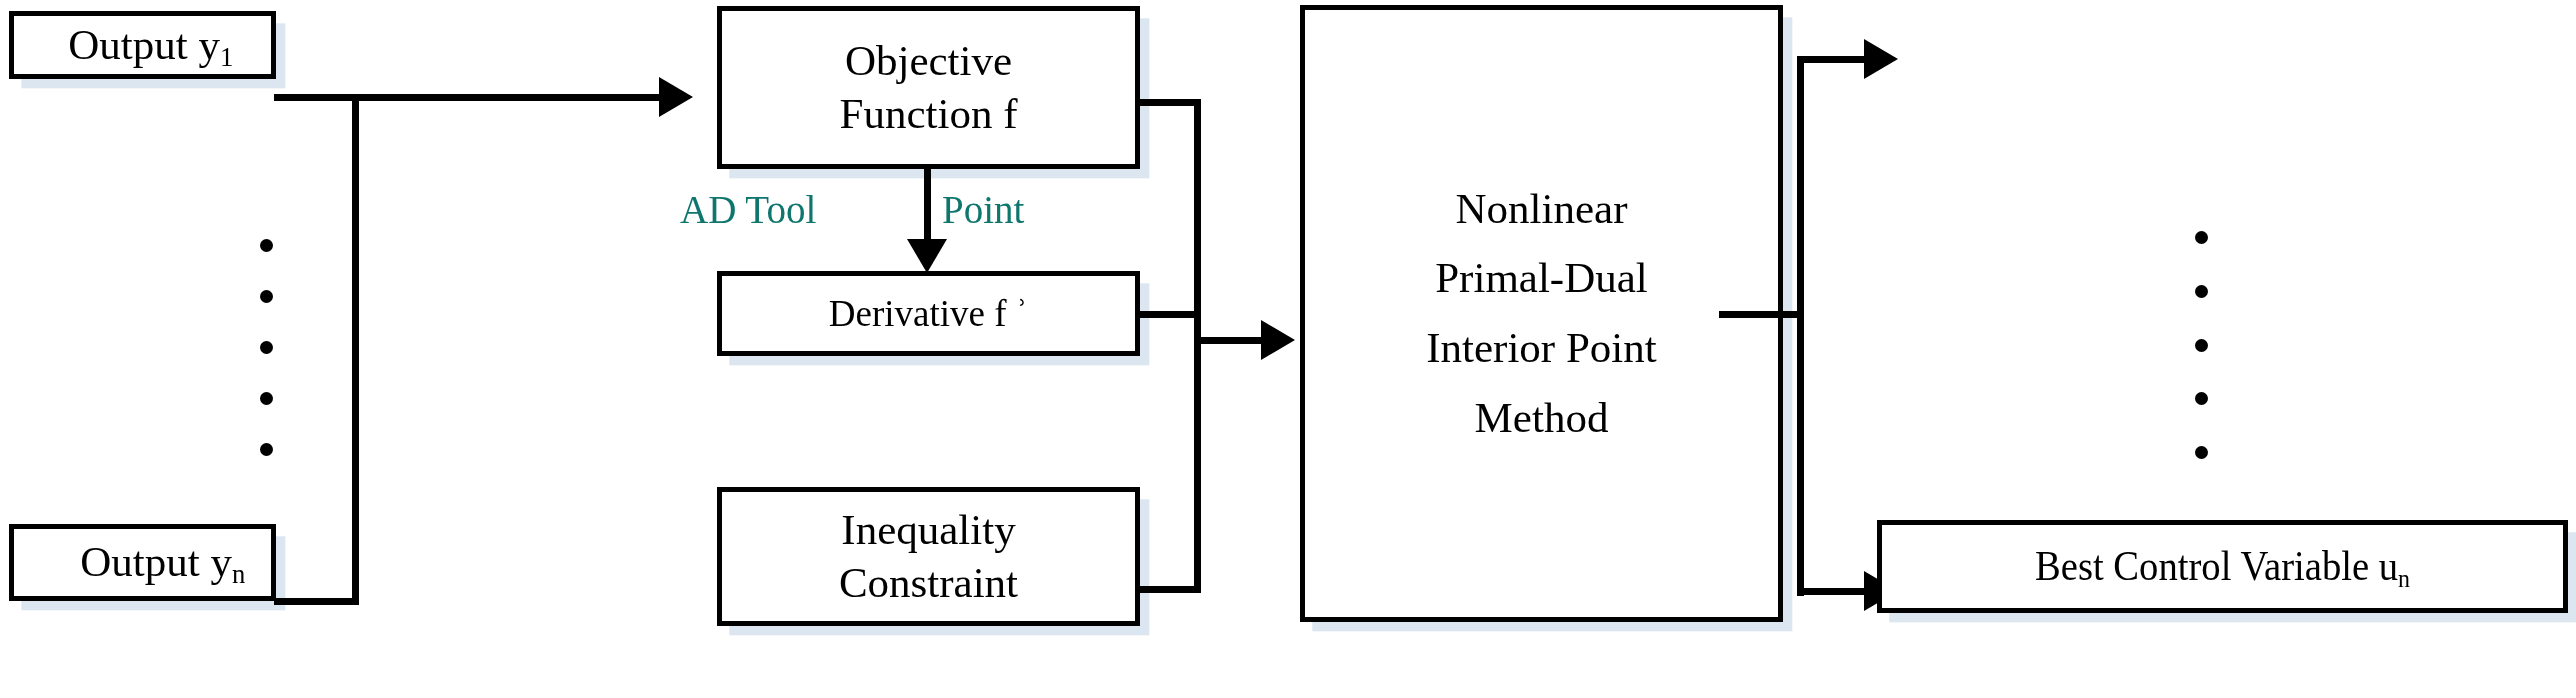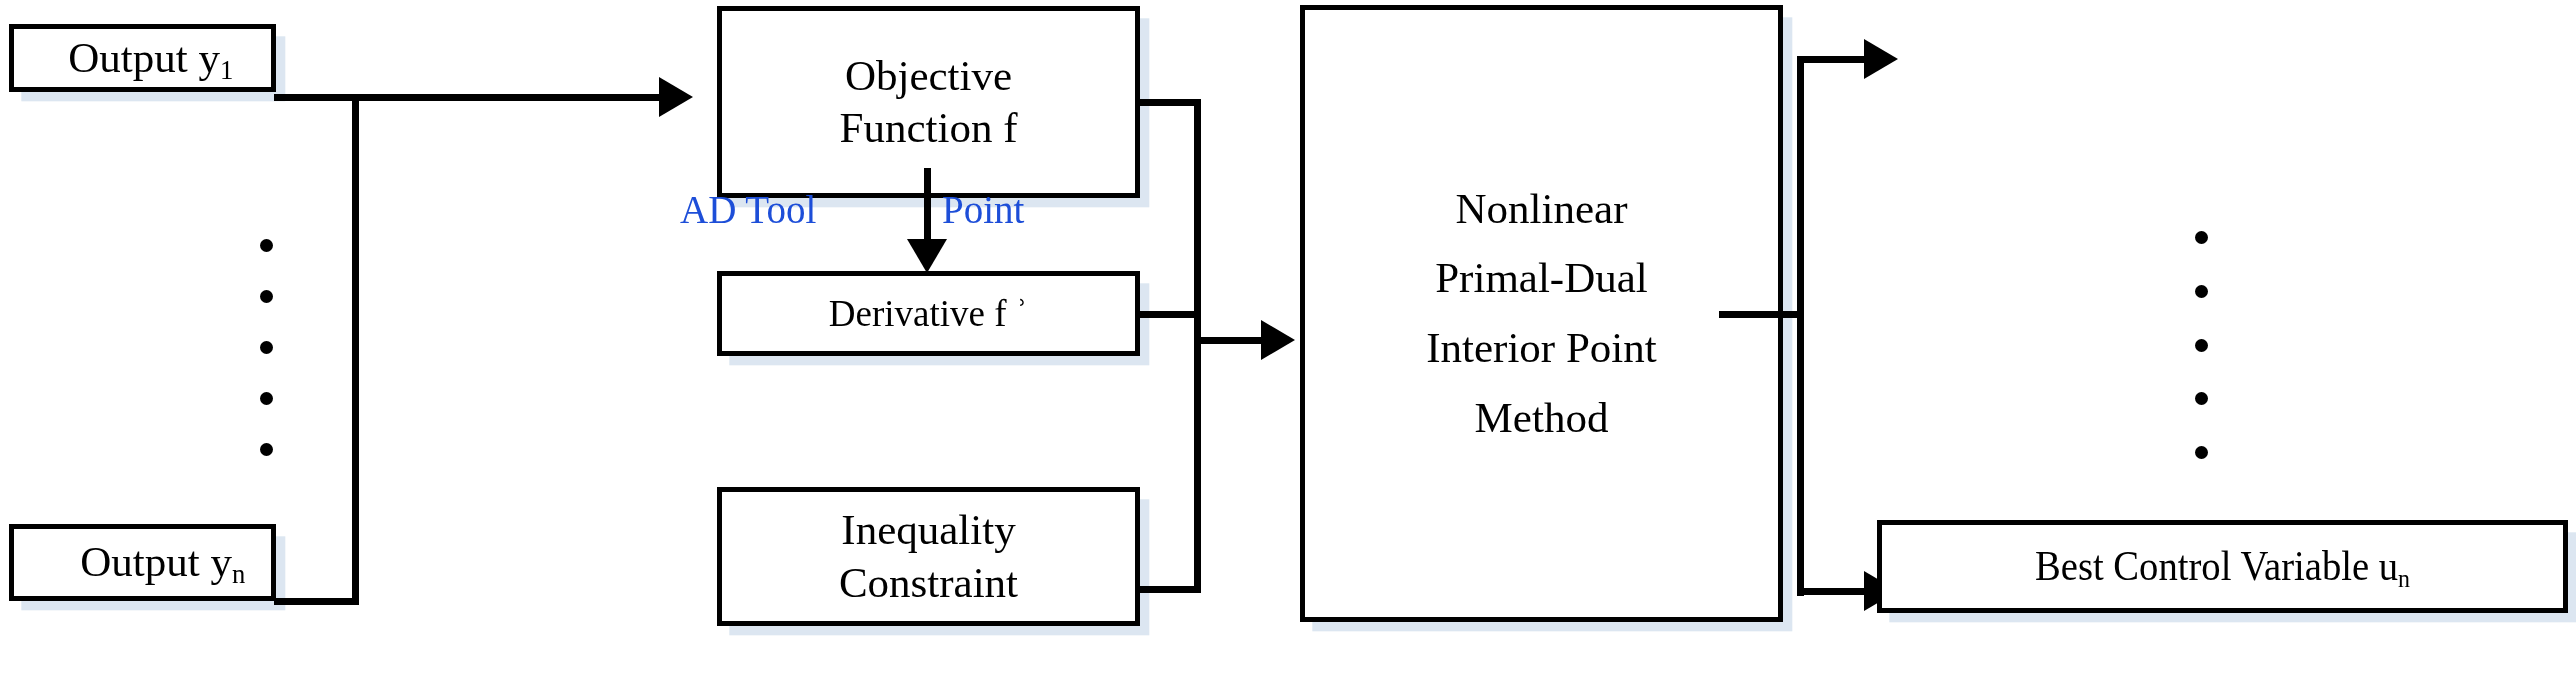--- a/index.html
+++ b/index.html
@@ -38,24 +38,24 @@
   }
   sub{
     font-size:0.62em;
     vertical-align:baseline;
     position:relative;
     top:0.26em;
     letter-spacing:0;
   }
 
   
-  #box-output-y1{ left:9.3px;  top:24px;   width:267px; height:68px;  font-size:43px;padding-left:16px; }
+  #box-output-y1{ left:9.3px;  top:11px;   width:267px; height:68px;  font-size:43px;padding-left:16px; }
   #box-output-yn{ left:9.3px;  top:524px;  width:267px; height:77px; font-size:43px;padding-left:40px; }
 
-  #box-objective{ left:717px; top:6.2px;    width:423px; height:192px; font-size:43px; }
+  #box-objective{ left:717px; top:6.2px;    width:423px; height:163px; font-size:43px; }
   #box-derivative{left:717px; top:271px;  width:423px; height:85px; font-size:37px; }
   #box-inequality{left:717px; top:487px;  width:423px; height:139px; font-size:43px; }
 
   #box-nonlinear{ left:1300px;top:4.6px;    width:483px; height:617px; font-size:43px; }
   #box-nonlinear .label{line-height:1.62;}
 
   #box-best-u1{   left:1877px;top:21.6px;   width:691px; height:71px;  font-size:42px; }
   #box-best-un{   left:1877px;top:520px;  width:691px; height:93px; font-size:42px; }
 
   
@@ -100,21 +100,21 @@
     background:#000;
   }
   #dots-left  { left:259px;  top:239px; width:14px; height:217px; }
   #dots-right { left:2194px; top:231px; width:14px; height:228px; }
 
   
   .edge-label{
     position:absolute;
     font-size:39px;
     white-space:nowrap;
-    color:#1d4ed8;
+    color:#0f766e;
   }
   #label-ad-tool{ left:680px;  top:187px; }
   #label-casadi{ left:942px; top:187px; }
 </style>
 </head>
 <body>
 
 <div id="stage">
 
   <div class="box" id="box-output-y1">

